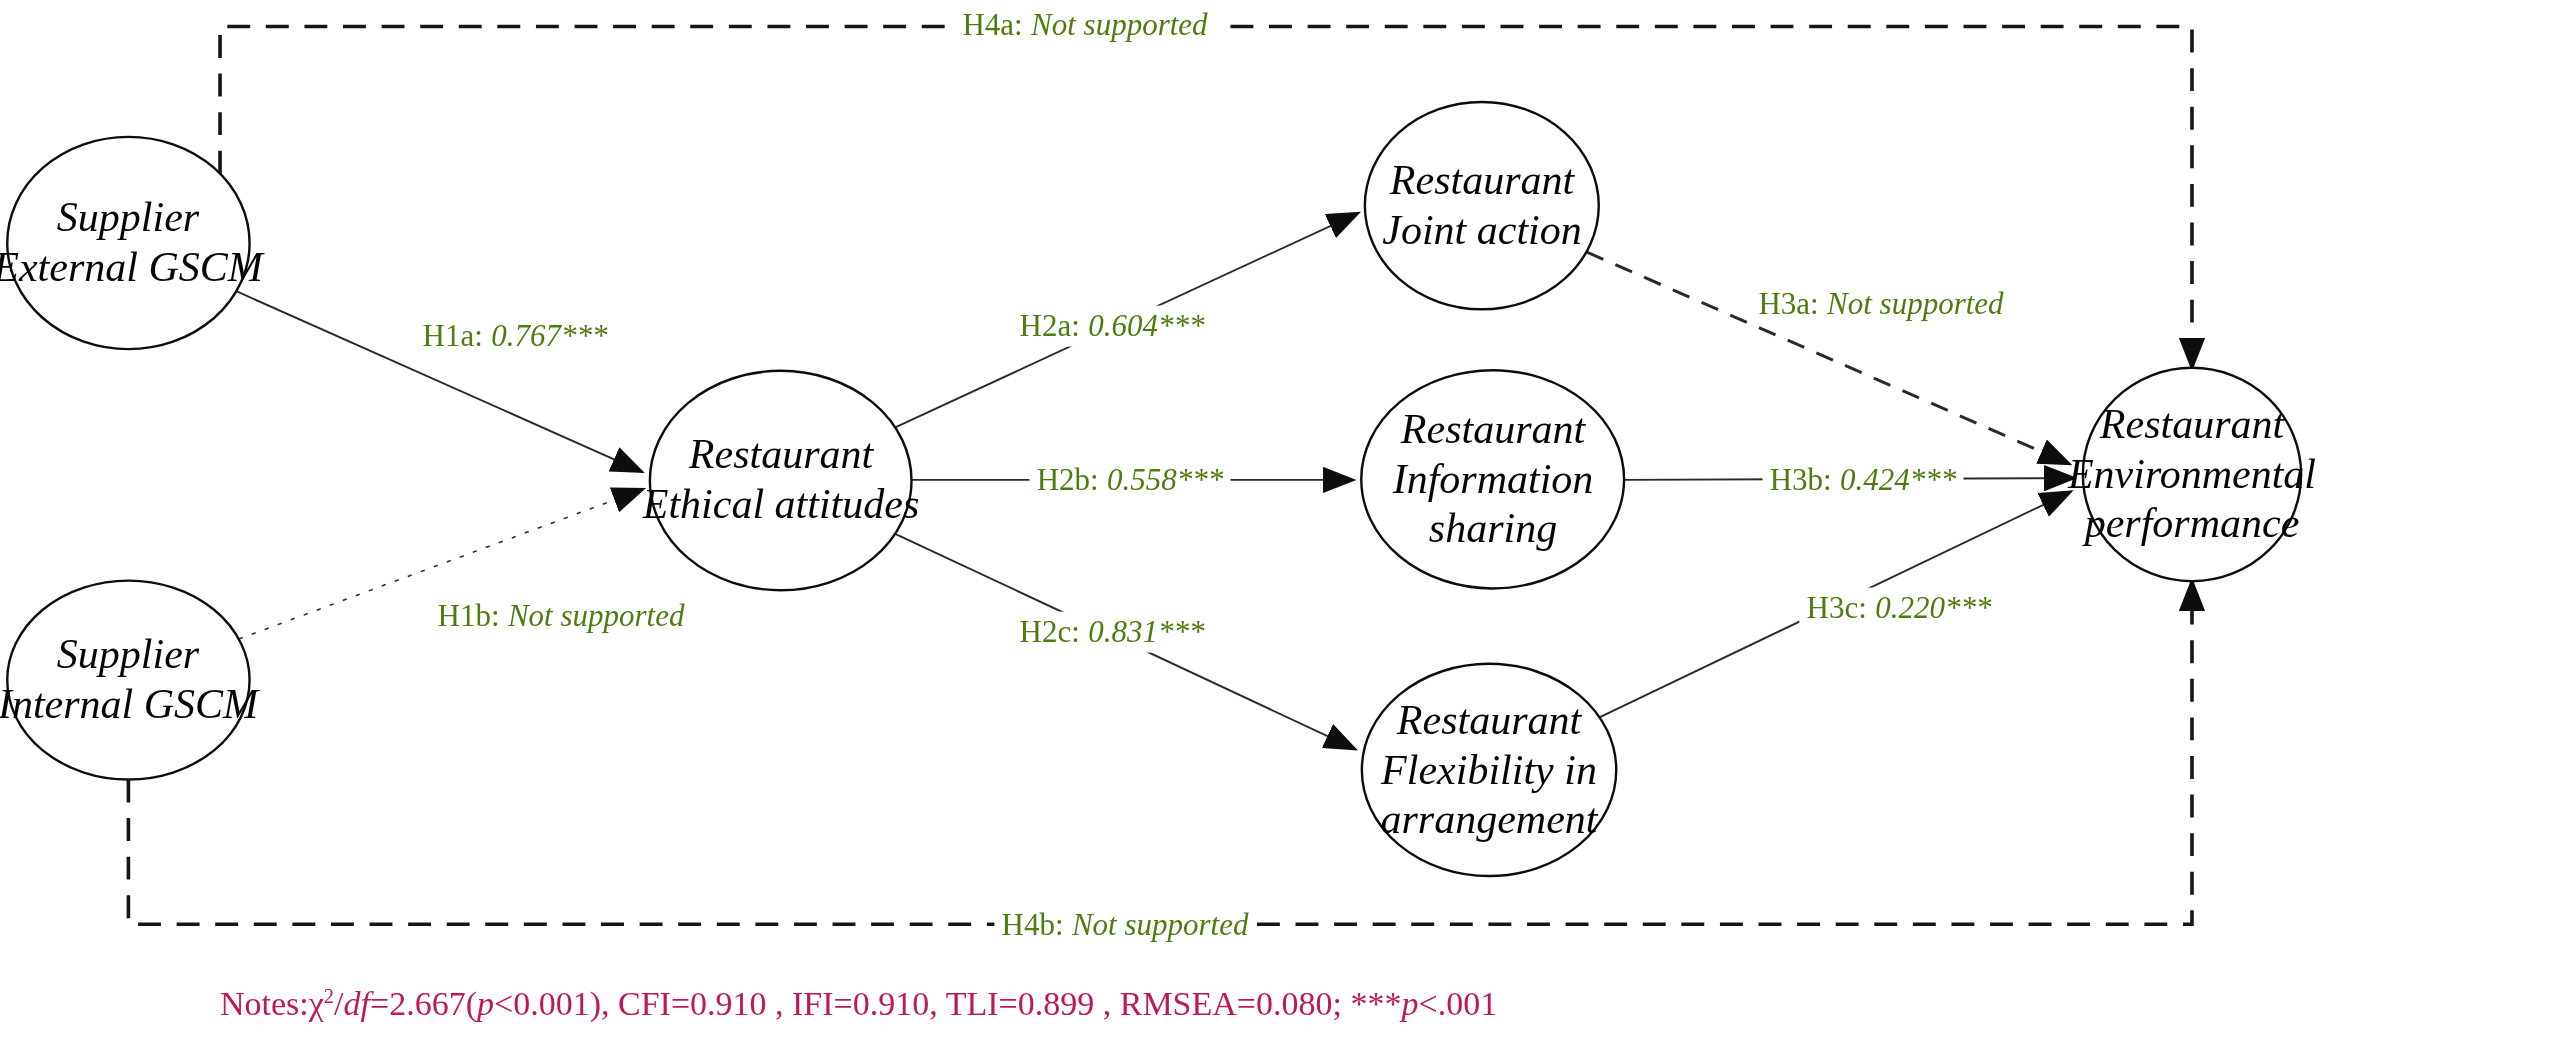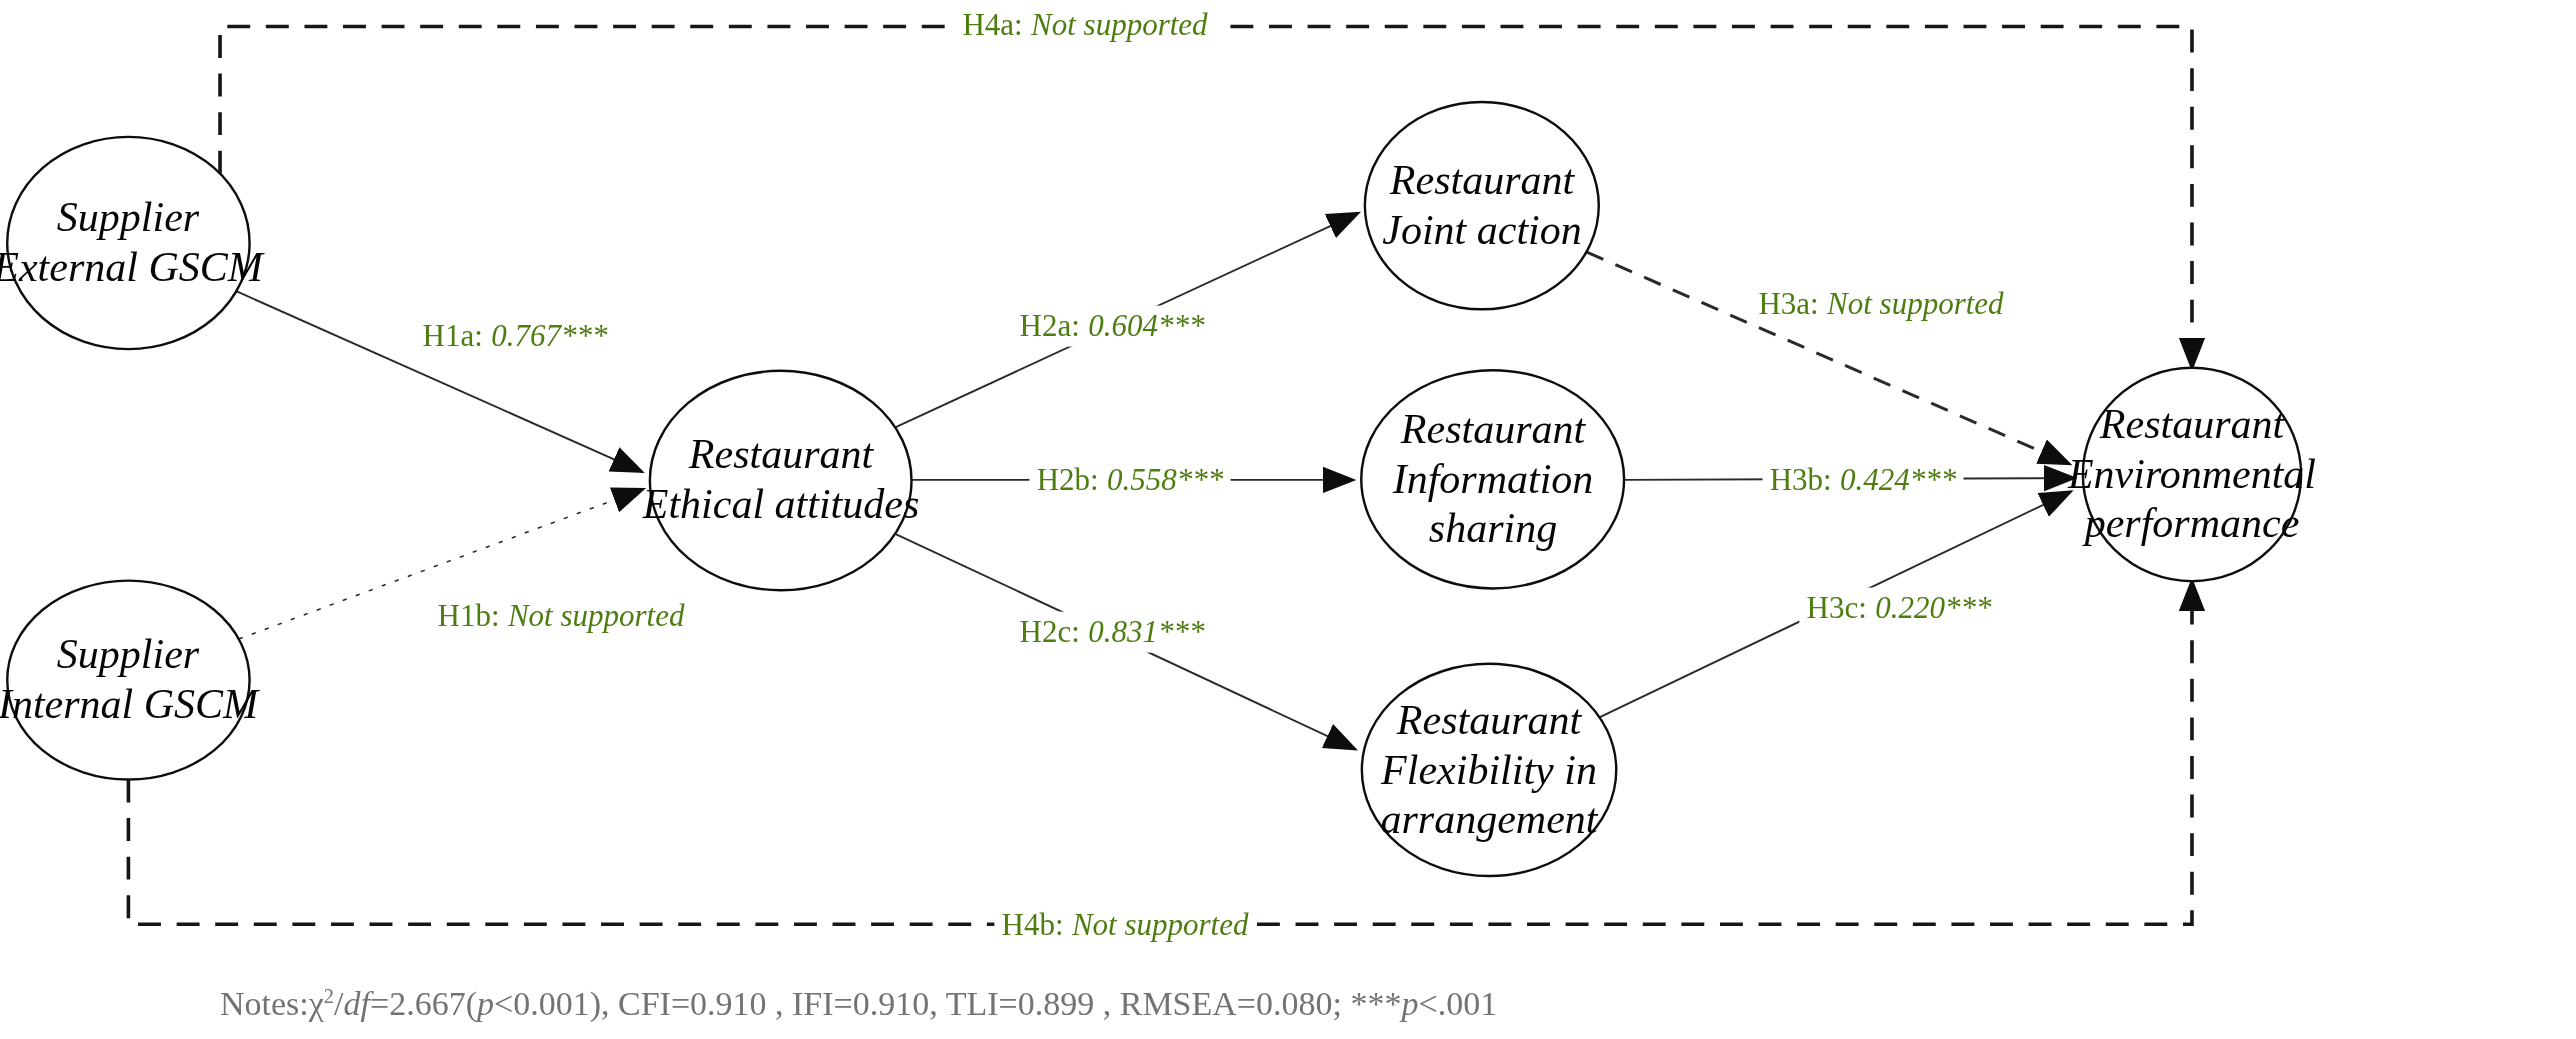--- a/index.html
+++ b/index.html
@@ -59,21 +59,21 @@
   }
   .hyp-label .hyp-value {
     font-style: italic;
     margin-left: 8.4px;
   }
   .notes {
     position: absolute;
     left: 220px;
     top: 985px;
     font-size: 34px;
-    color: #737373;
+    color: #be185d;
     white-space: nowrap;
   }
   .notes .i { font-style: italic; }
   .notes .sup { font-size: 60%; vertical-align: super; }
 </style>
 </head>
 <body>
 
 <div class="canvas">
 

